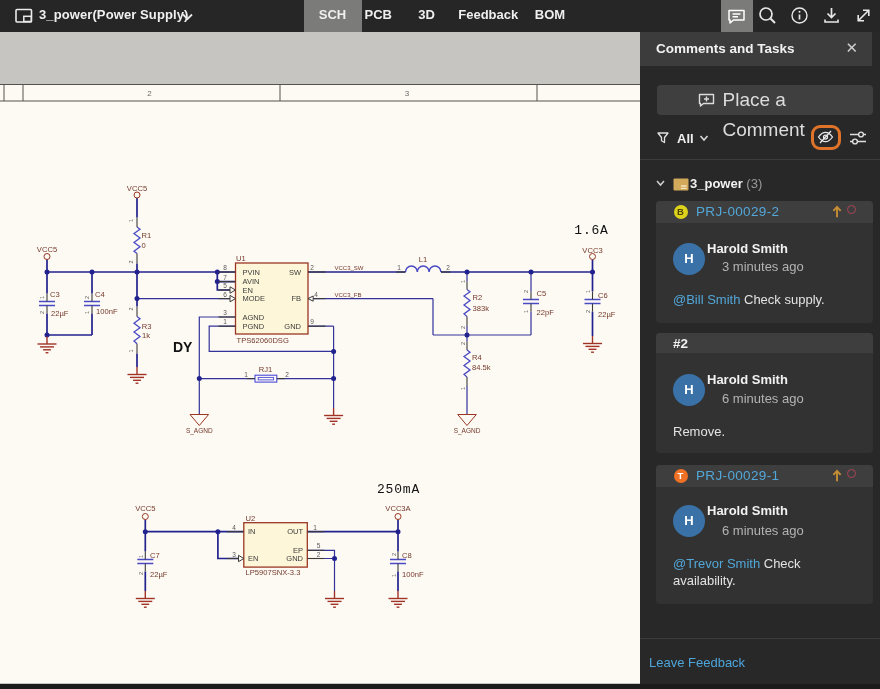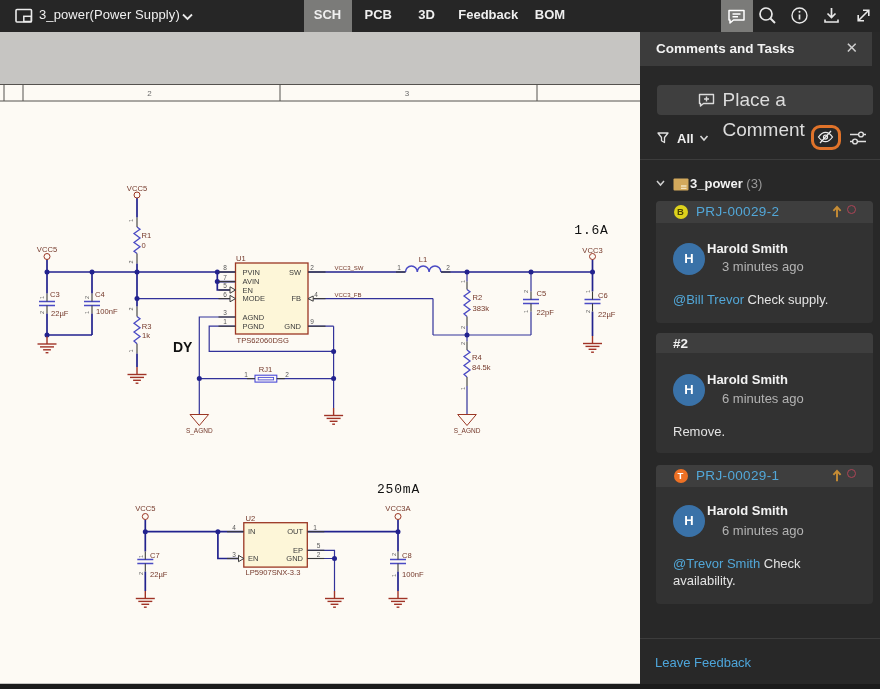--- a/index.html
+++ b/index.html
@@ -1,50 +1,50 @@
 <!DOCTYPE html>
 <html><head><meta charset="utf-8">
 <style>
 *{margin:0;padding:0;box-sizing:border-box}
 html,body{width:880px;height:689px;overflow:hidden;background:#262626;font-family:"Liberation Sans",sans-serif}
 .abs{position:absolute}
 #topbar{position:absolute;left:0;top:0;width:880px;height:32px;background:#262626;color:#ececec}
-#topbar .title{position:absolute;left:39px;top:7px;font-size:13px;font-weight:400;color:#f0f0f0;letter-spacing:.1px}
+#topbar .title{position:absolute;left:39px;top:7px;font-size:13px;font-weight:700;color:#f0f0f0;letter-spacing:.1px}
 .tab{position:absolute;top:0;height:32px;line-height:29px;font-size:13px;font-weight:700;color:#efefef;text-align:center}
 #schwrap{position:absolute;left:0;top:32px;width:640px;height:652px;background:#c6c5c2}
 #panel{position:absolute;left:640px;top:32px;width:240px;height:657px;background:#282828}
 #phead{position:absolute;left:0;top:0;width:232px;height:34px;background:#3c3c3c}
 #phead .t{position:absolute;left:16px;top:9px;font-size:13.5px;font-weight:700;color:#f2f2f2}
 #phead .x{position:absolute;right:14px;top:7px;font-size:15px;color:#cfcfcf}
 #pbtn{position:absolute;left:16.5px;top:52.5px;width:216px;height:30px;background:#3f3f3f;border-radius:4px;color:#dcdcdc;font-size:19px;font-weight:400;line-height:30px}
 .card{position:absolute;left:16px;width:217px;background:#323232;border-radius:4px}
 .chead{position:absolute;left:0;top:0;width:100%;height:22px;background:#3e3e3e;border-radius:4px 4px 0 0}
 .badge{position:absolute;left:17.5px;top:4px;width:14px;height:14px;border-radius:50%;font-size:9.5px;font-weight:700;text-align:center;line-height:14px}
 .prj{position:absolute;left:40px;top:3.5px;font-size:13.5px;color:#52a7d8;letter-spacing:.35px}
 .ocirc{position:absolute;right:17px;top:4.5px;width:9px;height:9px;border:1.7px solid #ad4456;border-radius:50%}
 .avatar{position:absolute;left:17px;width:32px;height:32px;border-radius:50%;background:#3a72a8;color:#fff;font-size:13px;font-weight:700;text-align:center;line-height:32px}
 .uname{position:absolute;left:51px;font-size:13px;font-weight:700;color:#f2f2f2}
 .utime{position:absolute;left:66px;font-size:13px;color:#b3b3b3}
 .msg{position:absolute;left:17px;font-size:13px;color:#e3e3e3;line-height:16.5px;width:190px}
 .msg .at{color:#52a7d8}
-#leave{position:absolute;left:15px;top:622.5px;font-size:13px;color:#4da5da}
+#leave{position:absolute;left:9px;top:622.5px;font-size:13px;color:#4da5da}
 #bstrip{position:absolute;left:0;top:684px;width:880px;height:5px;background:#1b1b1b}
 #schwrap svg{font-family:"Liberation Sans",sans-serif}
 </style></head>
 <body>
 <div id="topbar">
   <svg class="abs" style="left:15px;top:8px" width="18" height="16" viewBox="0 0 18 16">
     <rect x="1" y="1.5" width="15.5" height="12.5" rx="1" fill="none" stroke="#ececec" stroke-width="1.6"></rect>
     <rect x="8.8" y="8.3" width="7.4" height="5.2" fill="#262626" stroke="#ececec" stroke-width="1.5"></rect>
   </svg>
   <div class="title">3_power(Power Supply)</div>
   <svg class="abs" style="left:181px;top:12.5px" width="13" height="8" viewBox="0 0 13 8">
       <path d="M2 1.5 L6.5 6 L11 1.5" fill="none" stroke="#e8e8e8" stroke-width="1.8"></path>
     </svg>
-  <div class="tab" style="left:303.5px;width:48px;background:#7b7b79">SCH</div>
+  <div class="tab" style="left:303.5px;width:58px;background:#7b7b79">SCH</div>
   <div class="tab" style="left:357px;width:42.5px">PCB</div>
   <div class="tab" style="left:410.5px;width:32px">3D</div>
   <div class="tab" style="left:446px;width:84.5px">Feedback</div>
   <div class="tab" style="left:530px;width:40px">BOM</div>
   <div class="abs" style="left:720.5px;top:0;width:32px;height:32px;background:#7b7b79"></div>
   <svg class="abs" style="left:727px;top:9px" width="19" height="15" viewBox="0 0 19 15">
     <path d="M2 1.5 H17 V11 H6.5 L3 14 V11 H2 Z" fill="none" stroke="#fff" stroke-width="1.5" stroke-linejoin="round"></path>
     <path d="M5.5 5 H13.5 M5.5 7.8 H11" stroke="#fff" stroke-width="1.4"></path>
   </svg>
   <svg class="abs" style="left:758px;top:6px" width="19" height="19" viewBox="0 0 19 19">
@@ -399,21 +399,21 @@
       <div class="badge" style="background:#ddd21c;color:#4c4400">B</div>
       <div class="prj">PRJ-00029-2</div>
       <svg class="abs" style="right:31px;top:4.5px" width="10" height="13" viewBox="0 0 10 13">
         <path d="M5 12.2 V2.5 M1.4 5.8 L5 1.8 L8.6 5.8" fill="none" stroke="#c78d35" stroke-width="1.9"></path>
       </svg>
       <div class="ocirc"></div>
     </div>
     <div class="avatar" style="top:42.5px">H</div>
     <div class="uname" style="top:40px">Harold Smith</div>
     <div class="utime" style="top:58.5px">3 minutes ago</div>
-    <div class="msg" style="top:91.5px"><span class="at">@Bill Trevor</span> Check supply.</div>
+    <div class="msg" style="top:91.5px"><span class="at">@Bill Smith</span> Check supply.</div>
   </div>
 
   <div class="card" style="top:301px;height:120px">
     <div class="chead" style="height:20px">
         <div style="position:absolute;left:17px;top:2.5px;font-size:13.5px;font-weight:700;color:#f0f0f0">#2</div>
       </div>
     <div class="avatar" style="top:41px">H</div>
     <div class="uname" style="top:38.5px">Harold Smith</div>
     <div class="utime" style="top:58px">6 minutes ago</div>
     <div class="msg" style="top:90.5px">Remove.</div>

